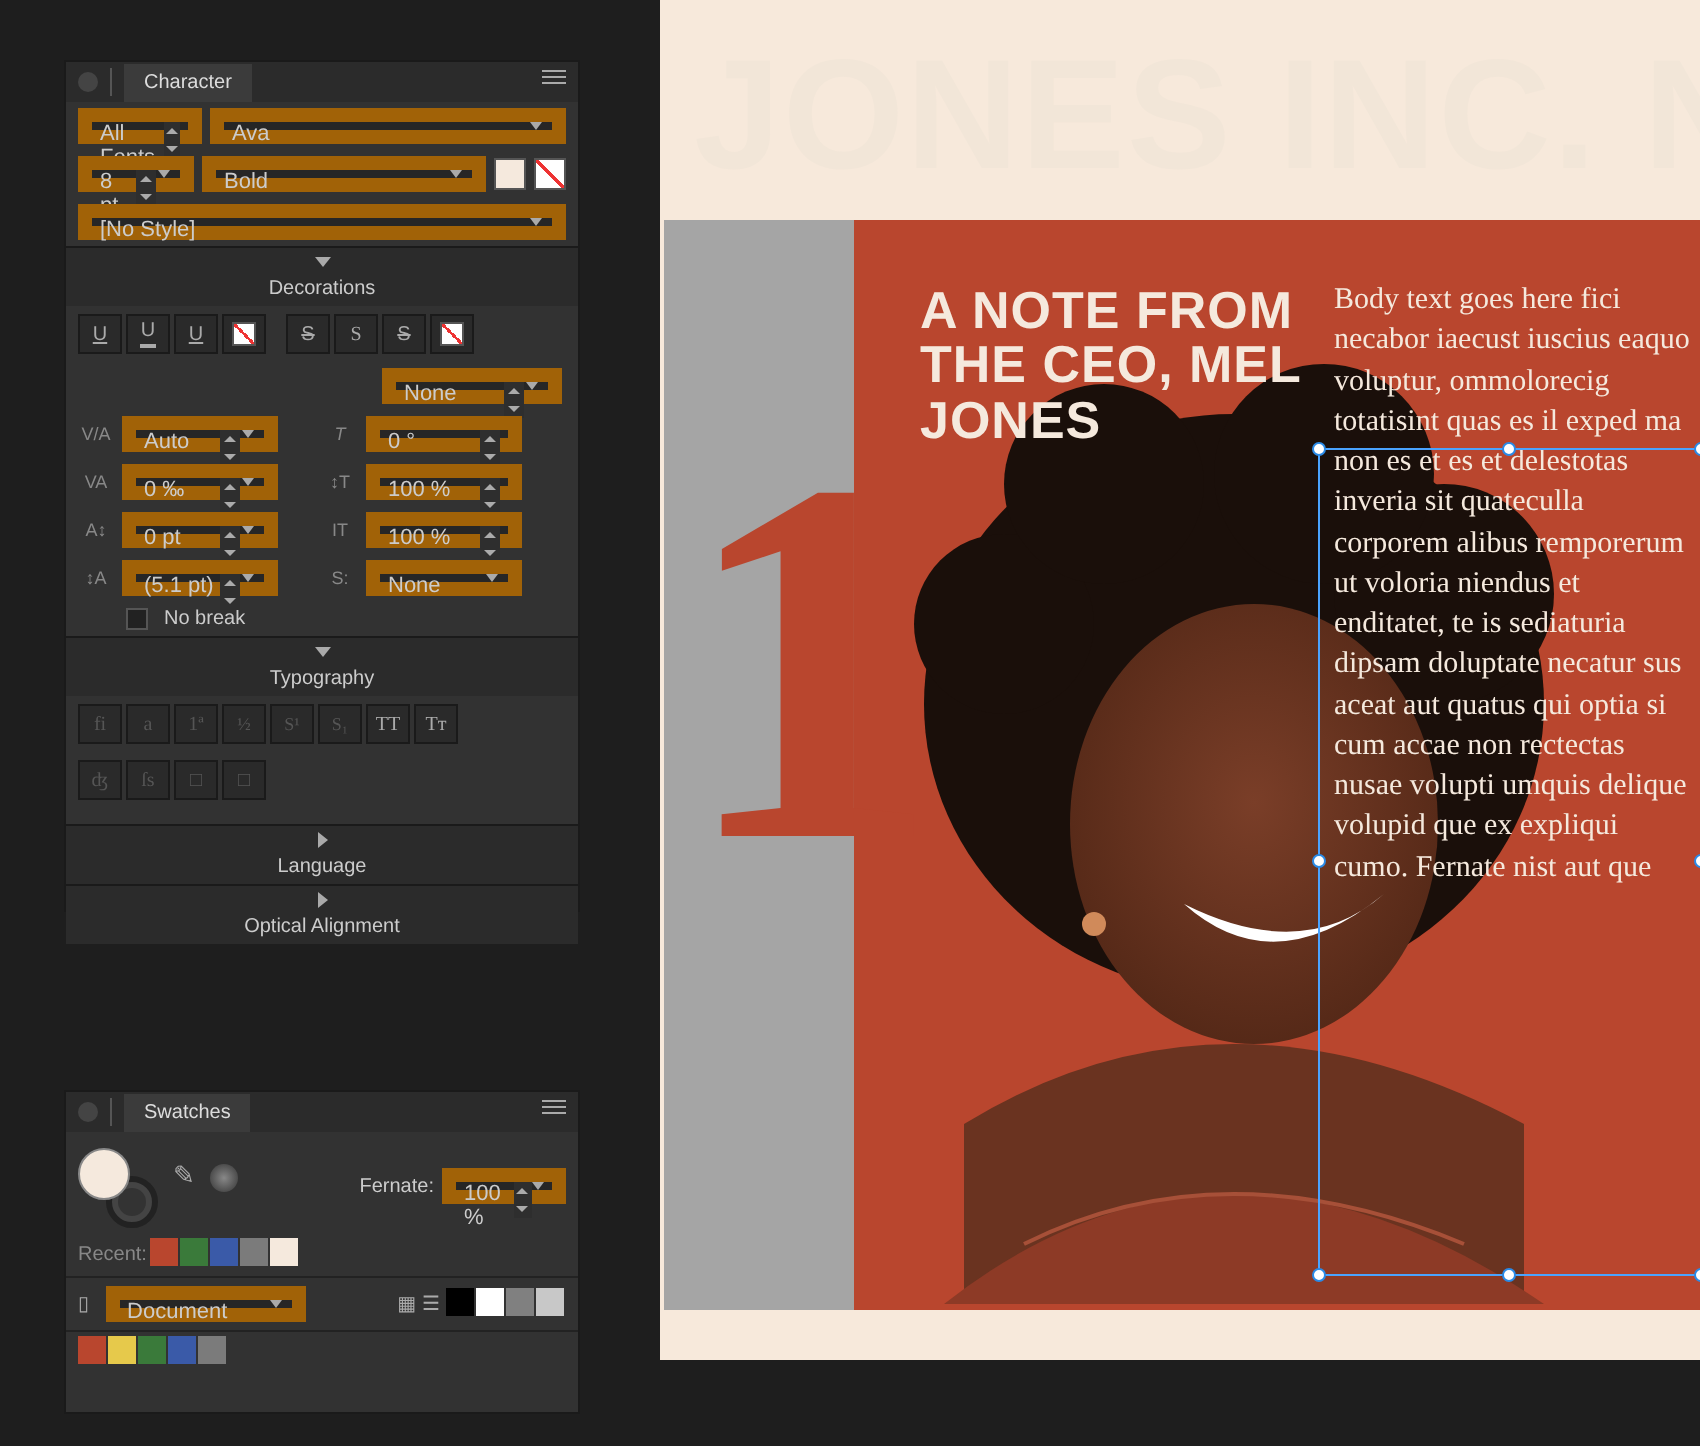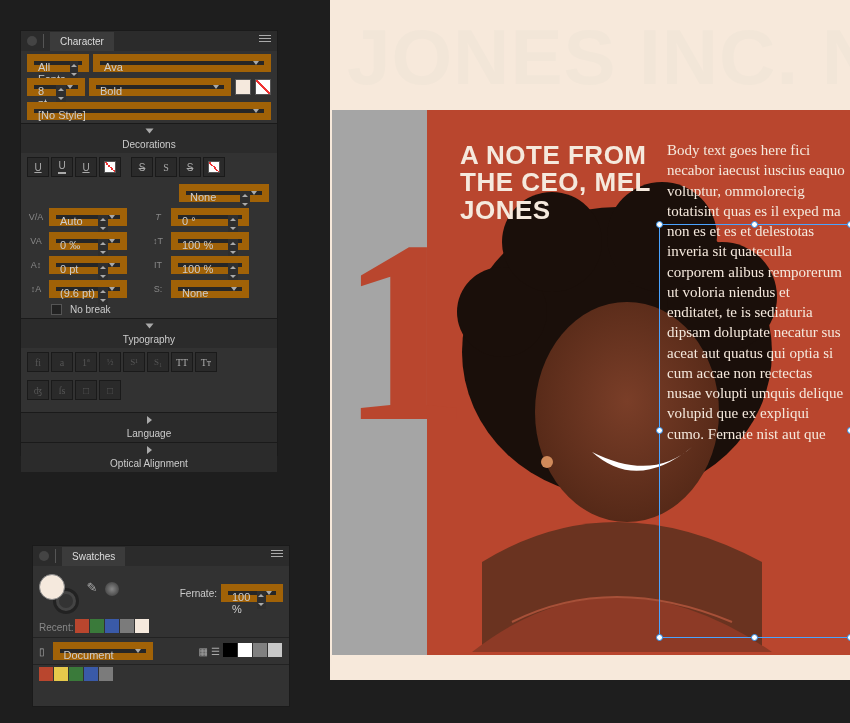--- a/index.html
+++ b/index.html
@@ -1,20 +1,20 @@
 <!DOCTYPE html>
 <html><head>
 <meta charset="utf-8">
 <style>
 * { box-sizing: border-box; margin: 0; padding: 0; font-family: Arial, Helvetica, sans-serif; }
 body { background: #1e1e1e; width: 850px; height: 723px; overflow: hidden; position: relative; }
 
 
 .panel { position: absolute; background: #323232; border: 1px solid #1a1a1a; color: #ccc; font-size: 10px; }
-.panel-char { left: 20px; top: 30px; width: 258px; height: 426px; }
+.panel-char { left: 32px; top: 30px; width: 258px; height: 426px; }
 .panel-sw   { left: 32px; top: 545px; width: 258px; height: 162px; }
 
 .titlebar { height: 20px; display: flex; align-items: center; background: #2b2b2b; position: relative; }
 .titlebar .dot { width: 10px; height: 10px; border-radius: 50%; background: #444; margin-left: 6px; }
 .titlebar .divider { width: 1px; height: 14px; background: #555; margin: 0 6px; }
 .titlebar .tab { background: #3b3b3b; padding: 4px 10px; font-size: 10px; color: #ddd; }
 .titlebar .menu { position: absolute; right: 6px; top: 4px; display: flex; flex-direction: column; gap: 2px; }
 .titlebar .menu span { display: block; width: 12px; height: 1px; background: #aaa; }
 
 .row { display: flex; align-items: center; padding: 3px 6px; gap: 4px; }
@@ -214,21 +214,21 @@
         <span>100 %</span>
         <div style="margin-left:auto" class="stepper">
           <div class="up"></div>
           <div class="dn"></div>
         </div>
       </div>
   </div>
   <div class="row">
     <div class="ilabel">↕A</div>
     <div class="field" style="width:78px">
-        <span>(9.6 pt)</span>
+        <span>(5.1 pt)</span>
         <div style="margin-left:auto" class="stepper">
           <div class="up"></div>
           <div class="dn"></div>
         </div>
         <div class="chev"></div>
       </div>
     <div style="width:14px"></div>
     <div class="ilabel">S:</div>
     <div class="field" style="width:78px">
         <span>None</span>

